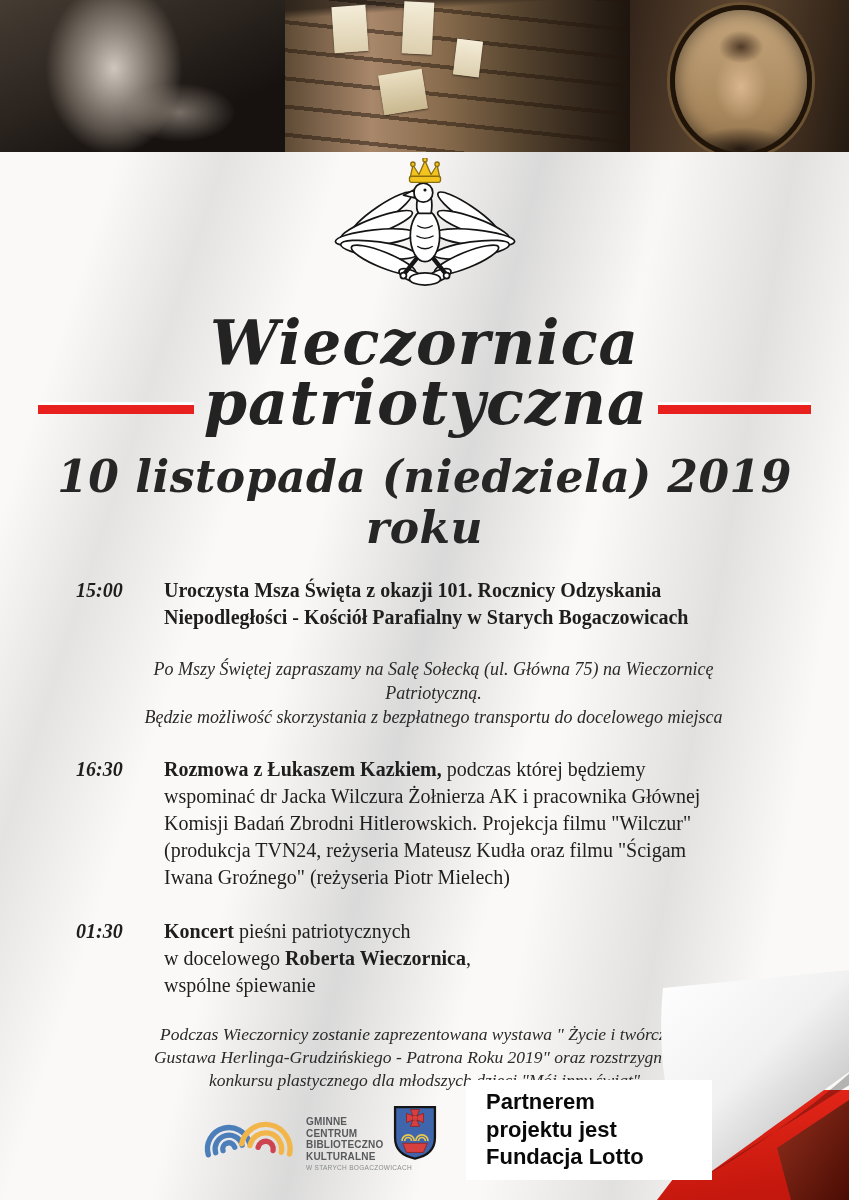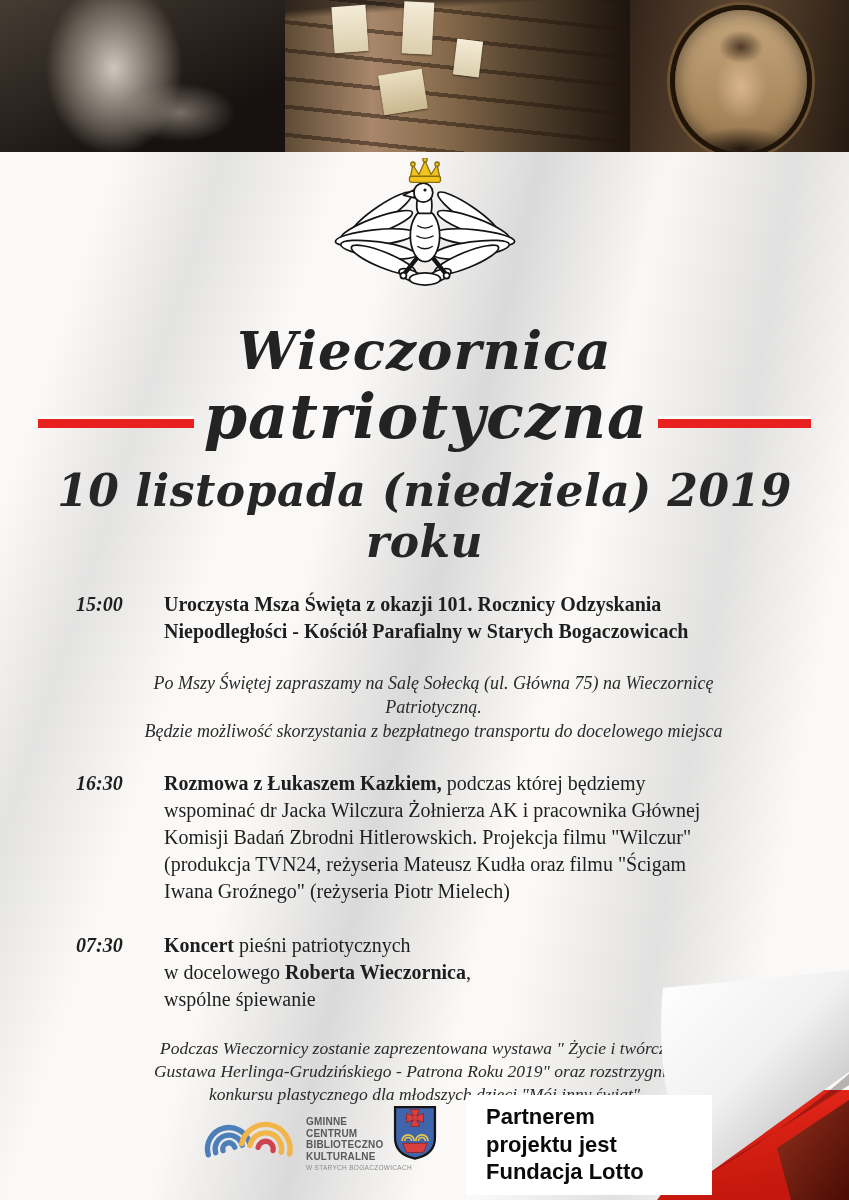--- a/index.html
+++ b/index.html
@@ -39,21 +39,21 @@
   .oval-frame{position:absolute;left:40px;top:5px;width:132px;height:142px;border-radius:50%;
       border:5px solid #201409;box-shadow:0 0 0 3px #6b5233, inset 0 0 18px rgba(0,0,0,.55);
       background:
         radial-gradient(30px 22px at 50% 26%, #4f3a27, rgba(0,0,0,0) 75%),
         radial-gradient(36px 48px at 50% 54%, #d9b58d, rgba(217,181,141,0) 72%),
         radial-gradient(70px 32px at 50% 98%, #2e2015, rgba(0,0,0,0) 70%),
         linear-gradient(180deg,#c5a67c,#a9885e 70%,#93744d);}
   
   .content{position:absolute;top:152px;left:0;width:849px;}
   .eagle-wrap{margin:6px auto 0;width:190px;height:150px;text-align:center;}
-  .title1{margin:15px;text-align:center;font-size:53px;line-height:1.02;font-weight:bold;font-style:italic;
+  .title1{margin:4px;text-align:center;font-size:61px;line-height:1.02;font-weight:bold;font-style:italic;
       font-family:"DejaVu Serif",serif;color:var(--title-ink);letter-spacing:1px;}
   .title2-row{display:flex;align-items:center;justify-content:center;height:62px;}
   .red-bar{height:9px;background:var(--accent-red);box-shadow:0 -3px 0 rgba(255,255,255,.85);}
   .red-bar.left{width:156px;margin-right:10px;}
   .red-bar.right{width:153px;margin-left:10px;}
   .title2{font-size:62px;line-height:1;font-weight:bold;font-style:italic;font-family:"DejaVu Serif",serif;
       color:var(--title-ink);letter-spacing:1px;transform:translateY(-6px);}
   .date-line{margin-top:12px;text-align:center;font-size:44px;line-height:1.15;font-weight:bold;font-style:italic;
       font-family:"DejaVu Serif",serif;color:#262626;letter-spacing:.5px;}
   
@@ -68,21 +68,21 @@
   .note.exhibition{margin:24px 95px 0;font-size:17.5px;line-height:23px;}
   .block2{margin-top:27px;}
   .pre{white-space:pre-line;}
   
   .footer{position:absolute;left:0;top:1080px;width:849px;height:120px;z-index:5;}
   .gcbk{position:absolute;left:198px;top:20px;display:flex;}
   .gcbk-text{margin-left:8px;margin-top:16px;font-family:"Liberation Sans",sans-serif;color:#58595b;}
   .gcbk-name{font-size:10px;line-height:11.5px;font-weight:bold;letter-spacing:.2px;}
   .gcbk-sub{font-size:6.5px;margin-top:2px;color:#8a8b8d;letter-spacing:.3px;}
   .coat{position:absolute;left:392px;top:24px;}
-  .partner-box{position:absolute;left:466px;top:15px;width:246px;height:100px;background:#ffffff;
+  .partner-box{position:absolute;left:466px;top:0;width:246px;height:100px;background:#ffffff;
       padding:8px 0 0 20px;box-sizing:border-box;}
   .partner-text{font-family:"Liberation Sans",sans-serif;font-weight:bold;font-size:22px;line-height:27.5px;color:#0a0a0a;}
   
   .curl{position:absolute;right:0;bottom:0;z-index:4;}
 </style>
 </head>
 <body>
 
 <div class="poster">
 
@@ -155,21 +155,21 @@
           </div>
         </div>
       <div class="note transport pre">Po Mszy Świętej zapraszamy na Salę Sołecką (ul. Główna 75) na Wieczornicę Patriotyczną.
 Będzie możliwość skorzystania z bezpłatnego transportu do docelowego miejsca</div>
       <div class="block2">
           <div class="sch-row">
             <div class="sch-time">16:30</div>
             <div class="sch-text"><span class="b">Rozmowa z Łukaszem Kazkiem,</span><span> podczas której będziemy</span><br><span>wspominać dr Jacka Wilczura Żołnierza AK i pracownika Głównej</span><br><span>Komisji Badań Zbrodni Hitlerowskich. Projekcja filmu "Wilczur"</span><br><span>(produkcja TVN24, reżyseria Mateusz Kudła oraz filmu "Ścigam</span><br><span>Iwana Groźnego" (reżyseria Piotr Mielech)</span></div>
           </div>
           <div class="sch-row">
-            <div class="sch-time">07:30</div>
+            <div class="sch-time">01:30</div>
             <div class="sch-text"><span class="b">Koncert</span><span> pieśni patriotycznych</span><br><span>w docelowego </span><span class="b">Roberta Wieczornica</span><span>,</span><br><span>wspólne śpiewanie</span></div>
           </div>
         </div>
     </div>
 
     <div class="note exhibition pre">Podczas Wieczornicy zostanie zaprezentowana wystawa " Życie i twórczość
 Gustawa Herlinga-Grudzińskiego - Patrona Roku 2019" oraz rozstrzygnięcie
 konkursu plastycznego dla młodszych dzieci "Mój inny świat"</div>
   </div>
 

